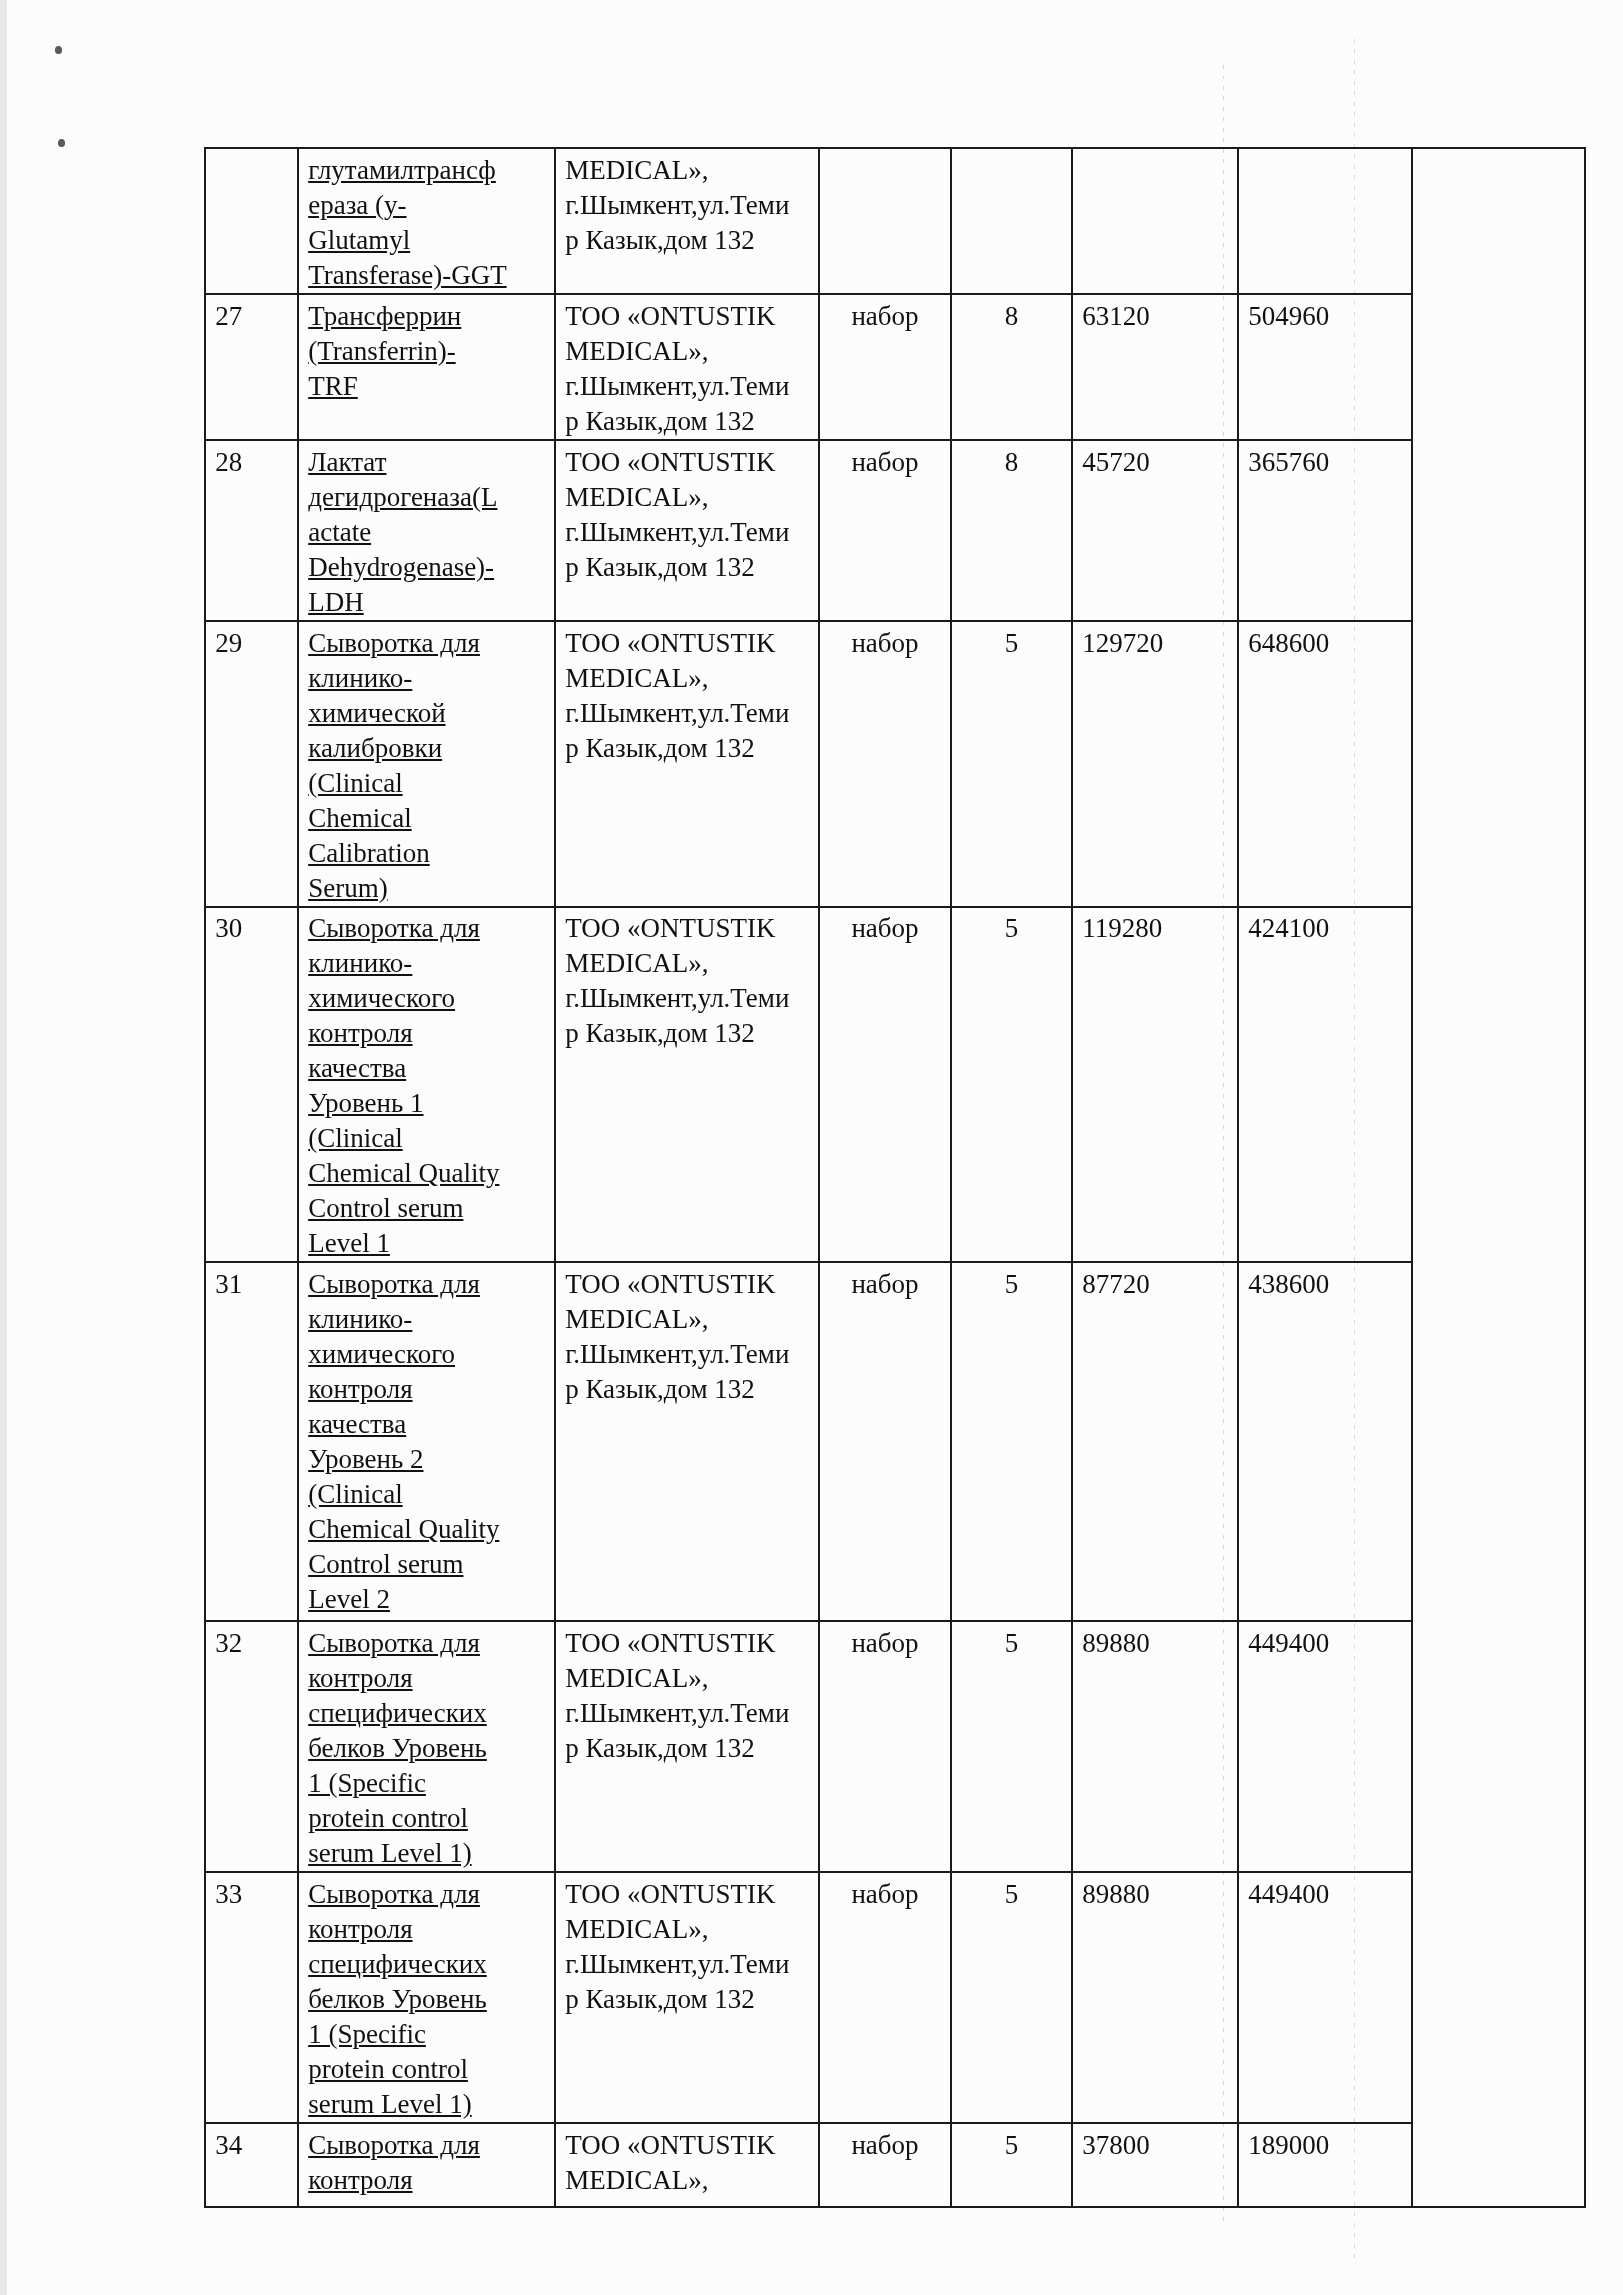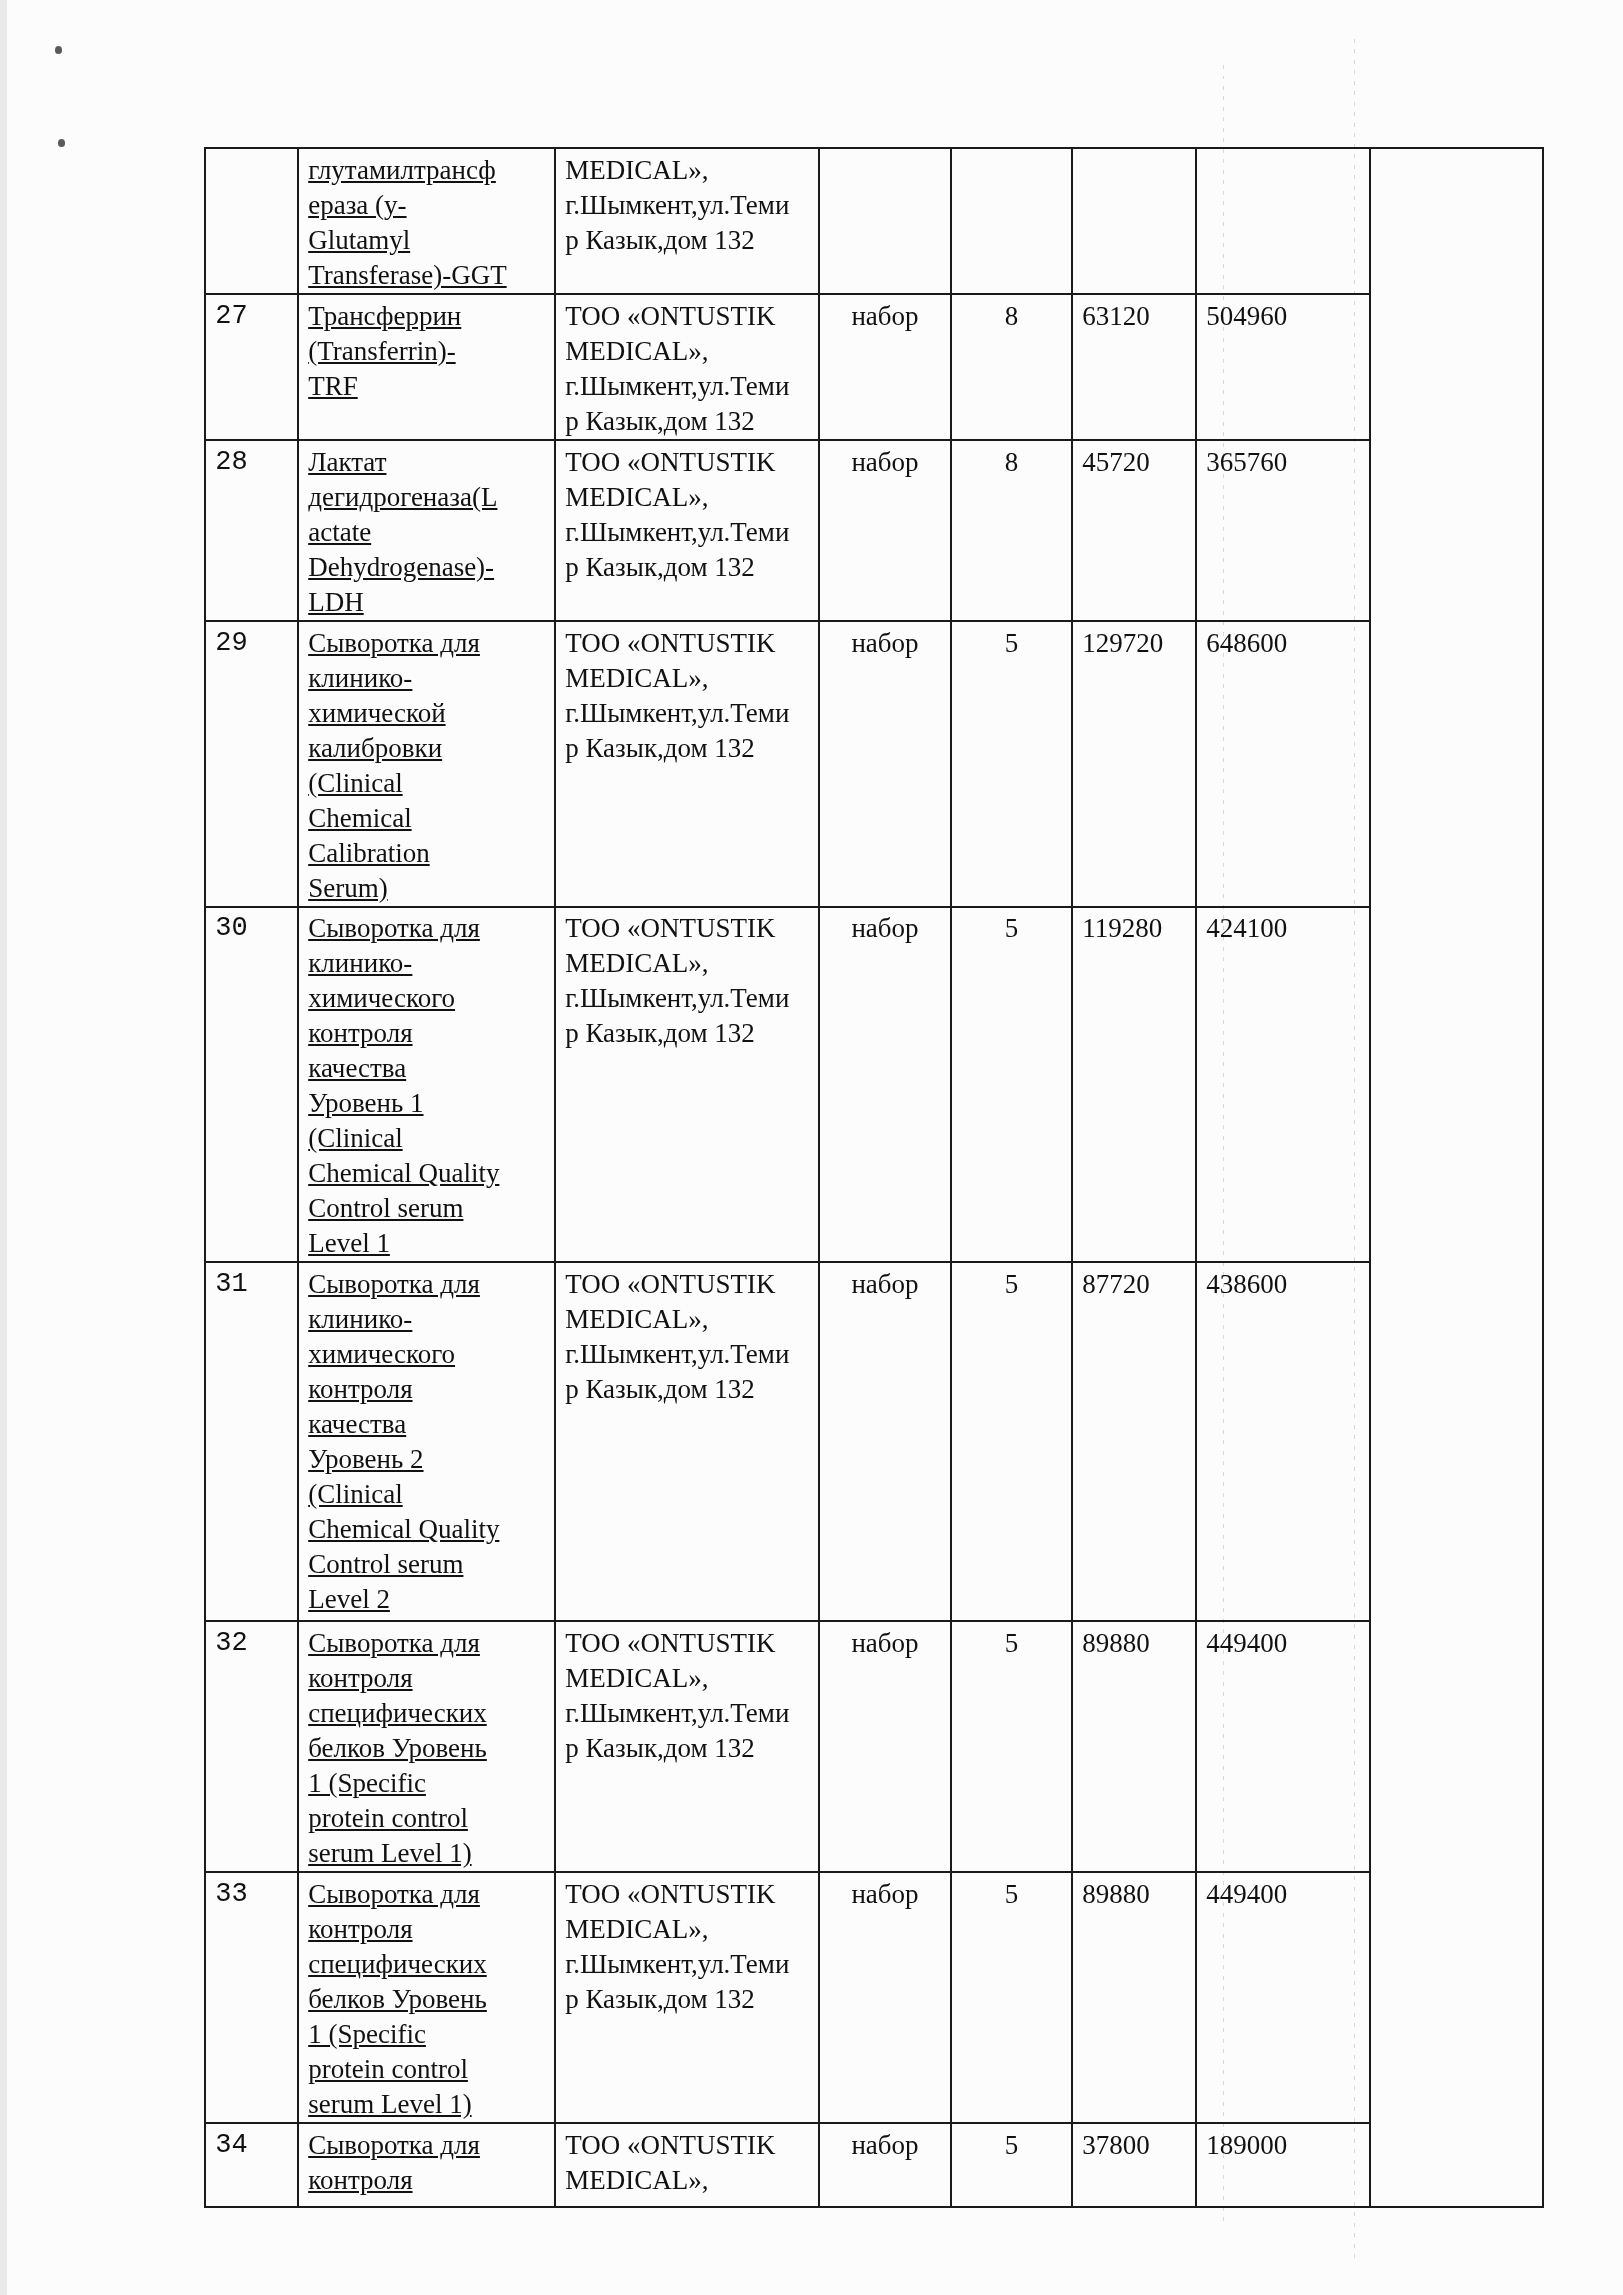--- a/index.html
+++ b/index.html
@@ -24,26 +24,26 @@
       width: 1335px;
     }
     .doc-table td {
       border: 2.6px solid #1a1a1a;
       vertical-align: top;
       padding: 3.9px 9.2px 0 9.2px;
       font-size: 27px;
       line-height: 35px;
       overflow: hidden;
     }
-    .col-num { width: 93px; font-family: Liberation Mono, monospace; }
+    .col-num { width: 93px; }
     .col-name { width: 257px; text-decoration: underline; }
     .col-supplier { width: 264px; }
     .col-unit { width: 132px; text-align: center; }
     .col-qty { width: 121px; text-align: center; }
-    .col-price { width: 124px; }
+    .col-price { width: 166px; }
     .col-total { width: 174px; }
     .col-extra { width: 173px; }
     td.col-unit, td.col-qty { text-align: center; }
     td.col-num { padding-left: 9.2px; }
     .name-text, .supplier-text { white-space: pre-line; display: block; }
     .doc-table tr.r-top td { height: 135px; }
     .doc-table tr.r27 td { height: 123px; }
     .doc-table tr.r28 td { height: 171px; }
     .doc-table tr.r29 td { height: 278px; }
     .doc-table tr.r30 td { height: 343px; }

